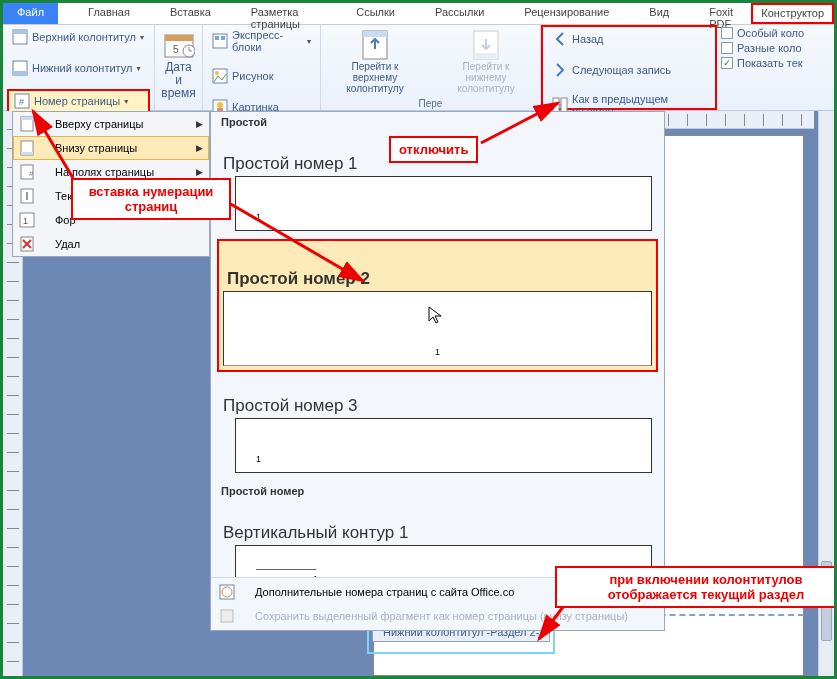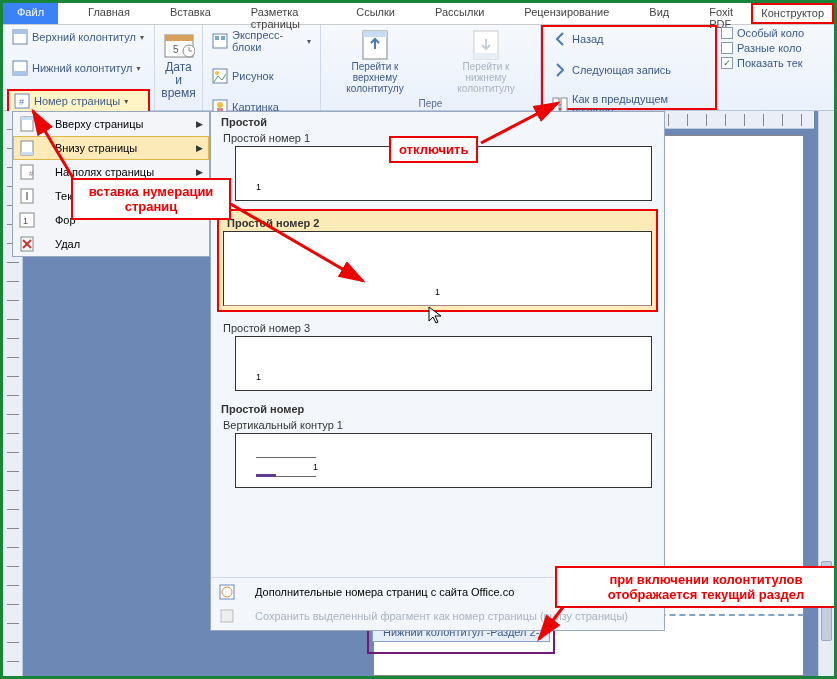--- a/index.html
+++ b/index.html
@@ -26,41 +26,41 @@
   .dropdown-menu { position: absolute; top: 108px; left: 9px; width: 198px; background: #f3f5f9; border: 1px solid #9aa8bf; z-index: 10; }
   .menu-item { display: flex; align-items: center; gap: 20px; padding: 4px 6px; font-size: 11px; cursor: pointer; }
   .menu-item.hov { background: #fcebb8; border: 1px solid #e1b94a; padding: 3px 5px; }
   .menu-item .arrow { margin-left: auto; font-size: 9px; color: #333; }
   .menu-item-hl { border: 2px solid #e00; }
   
   
   .gallery { position: absolute; left: 207px; top: 108px; width: 455px; height: 520px; background: #f3f6fb; border: 1px solid #9aa8bf; z-index: 9; display: flex; flex-direction: column; overflow: hidden; }
   .gallery-scroll { overflow-y: auto; flex: 1; padding: 0 2px; }
   .gallery-section { font-weight: bold; font-size: 11px; padding: 4px 8px 2px; color: #333; }
-  .gallery-item-label { font-size: 11px; padding: 2px 10px; color: #333; }
+  .gallery-item-label { font-size: 17px; padding: 2px 10px; color: #333; margin-top: 22px; }
   .gallery-preview { background: #fff; border: 1px solid #333; margin: 0 10px 8px 22px; height: 55px; position: relative; }
   .gallery-preview.center .pn { left: 50%; transform: translateX(-50%); }
   .gallery-preview.right .pn { right: 20px; }
   .gallery-preview .pn { position: absolute; bottom: 8px; left: 20px; font-size: 9px; }
   .gallery-item-hl { background: #fcebb8; border: 2px solid #e00; padding: 4px; margin: 2px 4px 8px 4px; }
   .gallery-item-hl .gallery-item-label { padding: 2px 4px; font-weight: bold; }
   .gallery-item-hl .gallery-preview { margin: 0; height: 75px; border-top: 1px solid #333; border-left: 1px solid #333; border-right: 1px solid #333; border-bottom: 1px solid #a88; }
   .gallery-footer { border-top: 1px solid #cfd9e8; padding: 2px; }
   .gallery-footer .menu-item { font-size: 11px; }
   .gallery-footer .menu-item.disabled { color: #aab3c2; }
   
   
   .doc-area { position: absolute; top: 108px; left: 0; right: 0; bottom: 0; background: #6d88b4; display: flex; }
   .ruler-v { width: 20px; background: #e9eef7; border-right: 1px solid #b9c9e0; position: relative; }
   .ruler-v::before { content: ""; position: absolute; left: 4px; top: 0; width: 12px; height: 100%; background: repeating-linear-gradient(to bottom, transparent, transparent 18px, #888 18px, #888 19px); }
   .ruler-h { position: absolute; top: 0; left: 20px; right: 20px; height: 18px; background: #e9eef7; border-bottom: 1px solid #b9c9e0; z-index: 8; }
   .ruler-h::before { content: ""; position: absolute; top: 3px; left: 0; right: 0; height: 12px; background: repeating-linear-gradient(to right, transparent, transparent 18px, #888 18px, #888 19px); }
   .page { position: absolute; left: 370px; top: 24px; right: 30px; bottom: 0; background: #fff; border: 1px solid #888; padding: 30px 16px 16px; font-family: Georgia, serif; font-style: italic; font-size: 14px; color: #444; line-height: 1.9; }
   .footer-tag { position: absolute; left: 370px; bottom: 35px; background: #e8eef8; border: 1px solid #8aa4c8; padding: 3px 10px; font-size: 11px; color: #3d5a8a; font-style: normal; }
-  .footer-tag-hl { border: 2px solid #701a75; padding: 4px 3px 10px 3px; position: absolute; left: 364px; bottom: 22px; }
+  .footer-tag-hl { border: 2px solid #7dd3fc; padding: 4px 3px 10px 3px; position: absolute; left: 364px; bottom: 22px; }
   .footer-dash { position: absolute; left: 370px; right: 30px; bottom: 60px; height: 0; border-top: 2px dashed #7fa3d0; }
   .scrollbar-v { position: absolute; right: 0; top: 108px; width: 16px; bottom: 0; background: #e8ecf3; border-left: 1px solid #c8d0dd; }
   .scrollbar-v .thumb { position: absolute; left: 2px; right: 2px; top: 450px; height: 80px; background: #c4cedd; border: 1px solid #9aa8bf; border-radius: 2px; }
   
   
   .checkbox-group { display: flex; flex-direction: column; gap: 3px; padding: 2px 4px; }
   .checkbox-row { display: flex; align-items: center; gap: 4px; font-size: 11px; color: #3d5a8a; }
   .checkbox { width: 12px; height: 12px; border: 1px solid #8899aa; background: #fff; display: flex; align-items: center; justify-content: center; font-size: 9px; color: #2a6e2a; }
   
   

